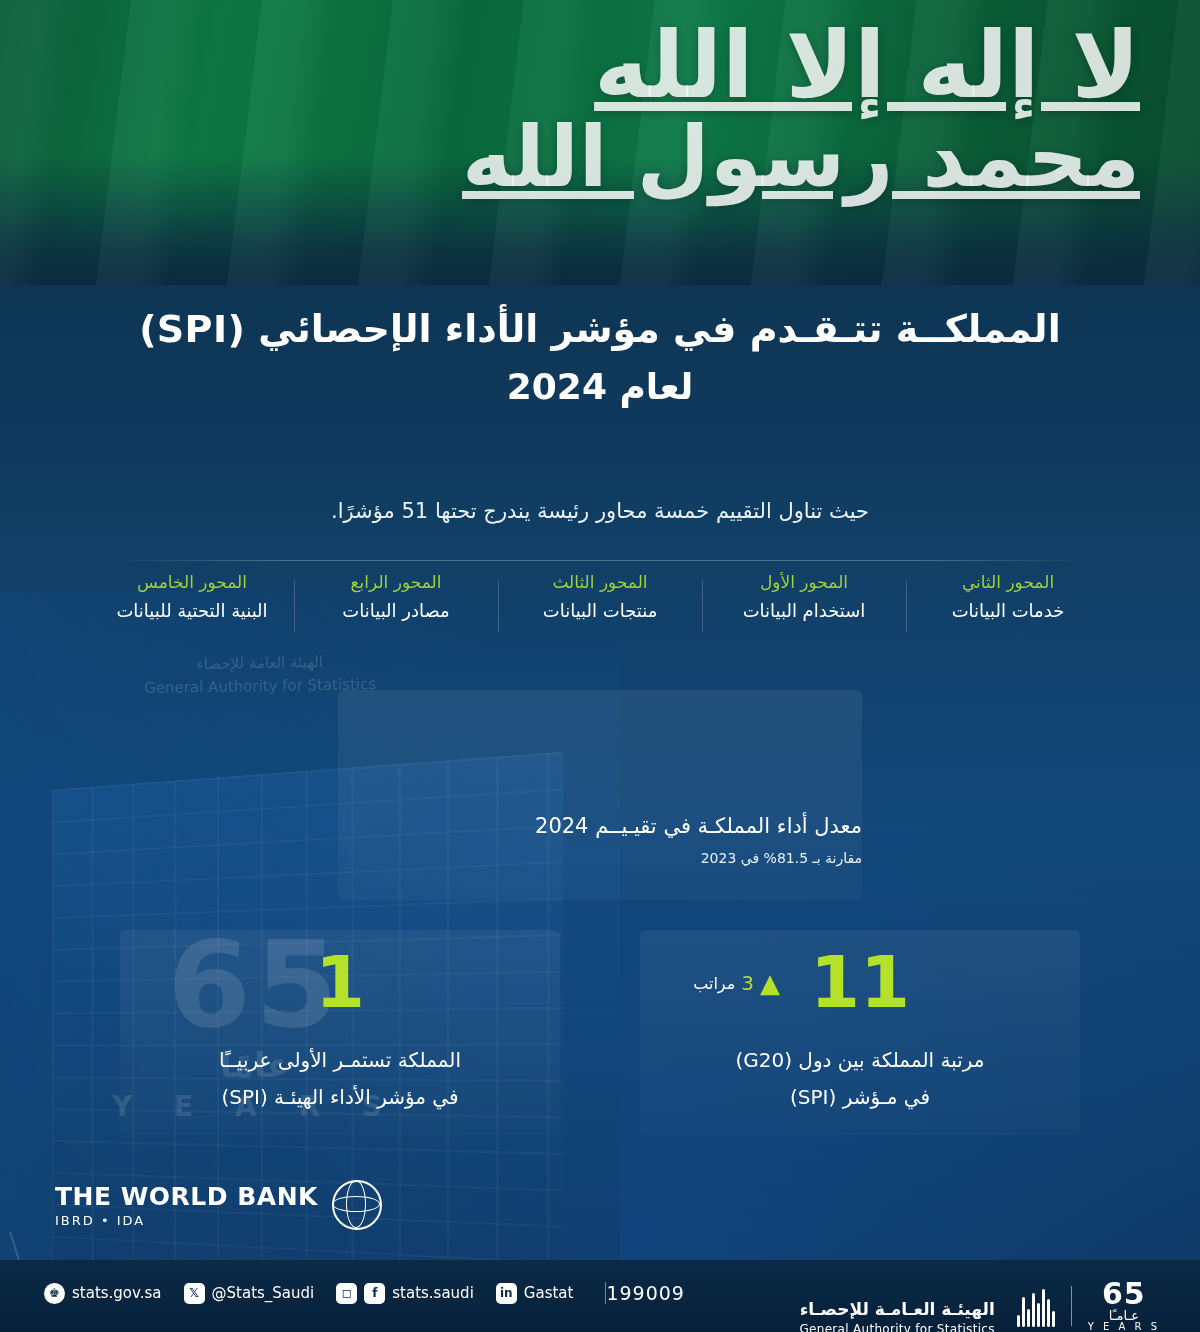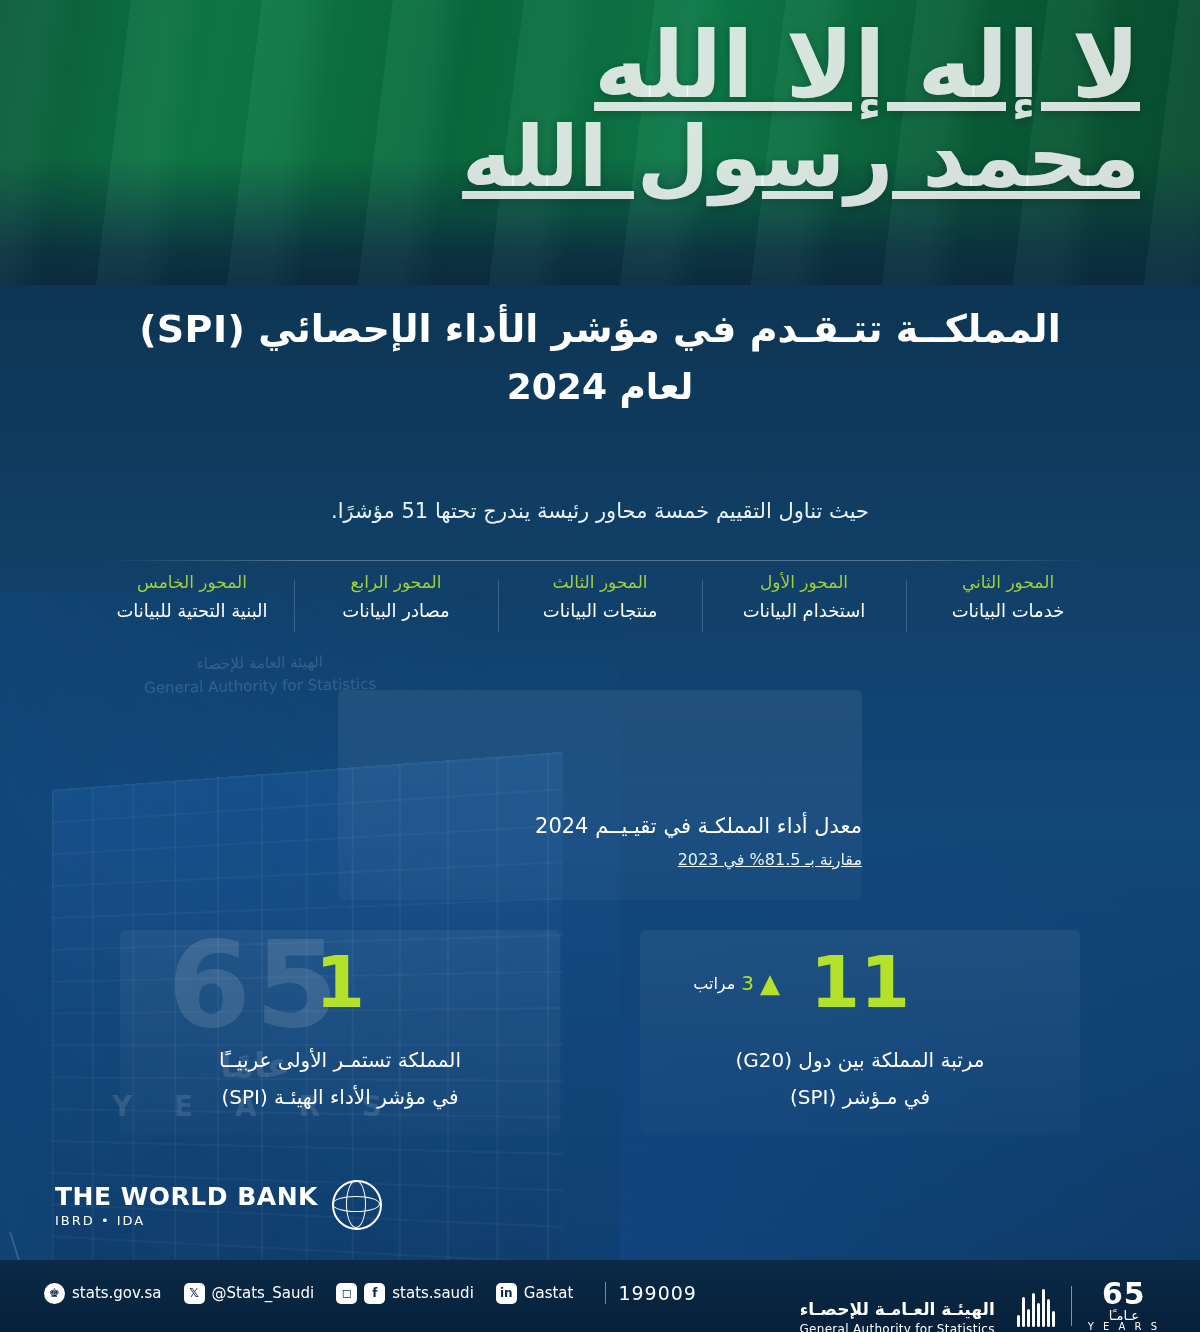--- a/index.html
+++ b/index.html
@@ -124,21 +124,21 @@
   .hero .big{
     position:absolute;top:14px;left:0;width:524px;text-align:center;
     color:#b4e12a;font-size:76px;font-weight:bold;letter-spacing:-1px;
     direction:ltr;
   }
   .hero .big .arrow{font-size:62px;vertical-align:middle;margin-right:-4px;}
   .hero .cap{
     position:absolute;top:118px;left:0;width:524px;
     color:#ffffff;font-size:21px;line-height:1.8;
   }
-  .hero .cap .l2{display:block;font-size:16px;color:#eaf3f9;text-decoration:underline;}
+  .hero .cap .l2{display:block;font-size:14px;color:#eaf3f9;}
 
   
   .stat{
     position:absolute;top:930px;height:205px;
     background:linear-gradient(180deg, rgba(255,255,255,.06), rgba(255,255,255,.02));
     border-radius:6px;
   }
   .stat.right{right:120px;width:440px;}
   .stat.left{left:120px;width:440px;}
   .stat .num{
@@ -179,21 +179,21 @@
   .social{
     position:absolute;left:44px;top:22px;display:flex;align-items:center;gap:10px;
     direction:ltr;color:#ffffff;font-size:15px;
   }
   .social .itm{display:flex;align-items:center;gap:7px;margin-right:12px;}
   .ic{
     width:21px;height:21px;border-radius:5px;background:#ffffff;color:#0a2a46;
     display:flex;align-items:center;justify-content:center;font-size:12px;font-weight:bold;
   }
   .ic.round{border-radius:50%;}
-  .phone{color:#fff;font-size:19px;letter-spacing:1px;padding-left:12px;border-left:1px solid rgba(255,255,255,.45);margin-left:10px;}
+  .phone{color:#fff;font-size:19px;letter-spacing:1px;border-left:1px solid rgba(255,255,255,.45);margin-left:10px;}
 
   .gastat{
     position:absolute;right:40px;top:14px;display:flex;align-items:center;gap:16px;direction:rtl;
   }
   .gastat .gtext{color:#fff;text-align:right;line-height:1.35;margin-top:24px;}
   .gastat .gtext .ar{font-size:17px;font-weight:bold;}
   .gastat .gtext .en{font-size:12px;letter-spacing:.3px;}
   .gmark{width:44px;height:42px;display:flex;align-items:flex-end;gap:2px;}
   .gmark i{display:block;width:3px;background:#fff;border-radius:2px;}
   .vline{width:1px;height:40px;background:rgba(255,255,255,.5);}

